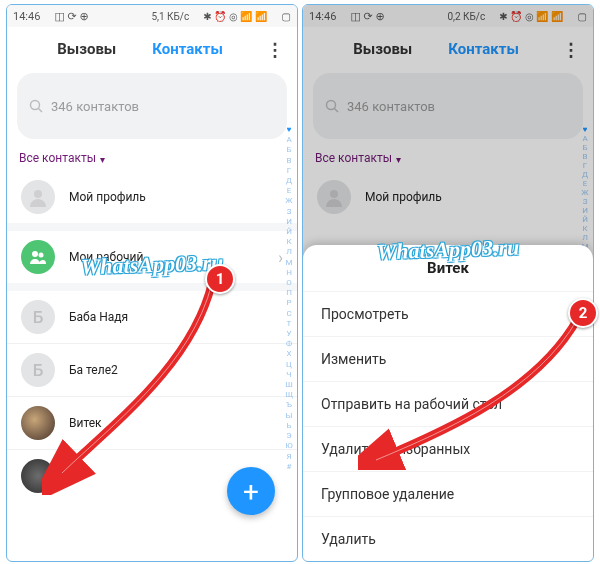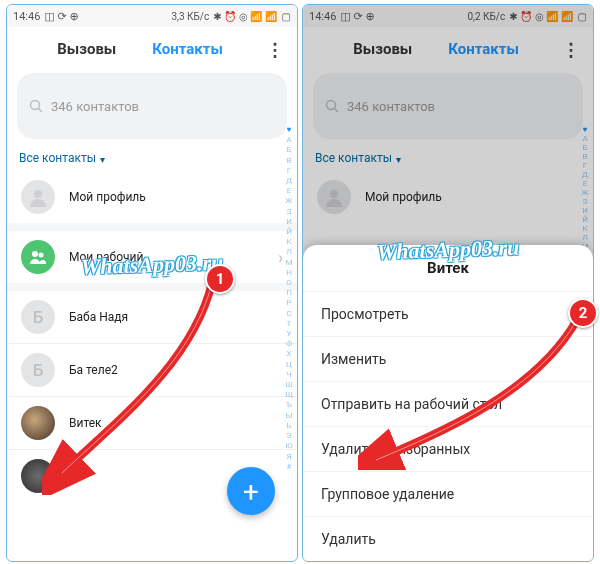--- a/index.html
+++ b/index.html
@@ -3,33 +3,33 @@
 <meta charset="utf-8">
 <style>
   html,body{margin:0;padding:0;font-family:Roboto,Arial,sans-serif;background:#fff}
   .stage{width:600px;height:564px;position:relative;background:#fff}
   .phone{position:absolute;top:4px;width:290px;height:556px;border:1px solid #6fb6e6;border-radius:6px;overflow:hidden;background:#fff}
   .phone.left{left:6px}
   .phone.right{left:302px}
   .dim{position:absolute;inset:0;background:rgba(0,0,0,.18)}
   
   .status{height:22px;background:#f7f7f7;display:flex;align-items:center;justify-content:space-between;padding:0 6px;font-size:11px;color:#555}
-  .status .l,.status .r{display:flex;gap:4px;align-items:center}
+  .status .l,.status .r{display:flex;gap:14px;align-items:center}
   .status .r span{font-size:10px}
   
   .tabs{height:44px;display:flex;align-items:center;padding:0 10px}
   .tab{flex:0 0 auto;padding:0 18px;font-size:15px;font-weight:700;color:#333}
   .tab.active{color:#1e95ff}
   .tabs .spacer{flex:1}
   .more{width:24px;text-align:center;color:#444;font-size:18px;font-weight:700}
   
   .search{margin:2px 10px 6px;height:34px;background:#f1f2f4;border-radius:17px;display:flex;align-items:center;padding:16px 12px;color:#9a9a9a;font-size:13px}
   .search .sicon{margin-right:8px;opacity:.6}
   
-  .filter{display:flex;align-items:flex-end;padding:6px 12px;font-size:12px;color:#0369a1}
+  .filter{display:flex;align-items:flex-end;padding:6px 12px;font-size:12px;color:#701a75}
   .filter .chev{font-size:10px;margin-left:4px}
   
   .row{display:flex;align-items:center;height:52px;padding:0 14px;border-top:1px solid #f0f0f0;background:#fff}
   .row.first{border-top:none}
   .row .av{width:34px;height:34px;border-radius:50%;background:#e3e4e6;margin-right:14px;flex:0 0 auto;display:flex;align-items:center;justify-content:center;color:#bfbfbf;font-size:17px;font-weight:500}
   .row .av.green{background:#4ec573;color:#fff}
   .row .av.photo1{background:radial-gradient(circle at 40% 40%,#c7a679,#7a604a 60%,#3d3427)}
   .row .av.photo2{background:radial-gradient(circle at 50% 50%,#6d6d6d,#2c2c2c)}
   .row .name{font-size:12px;color:#222;flex:1}
   .row .goto{color:#bbb}
@@ -57,21 +57,21 @@
 
 <div class="stage">
 
   <div class="phone left">
     <div class="status">
       <div class="l">
           <span>14:46</span>
           <span>◫ ⟳ ⊕</span>
         </div>
       <div class="r">
-          <span>3,3 КБ/с</span>
+          <span>5,1 КБ/с</span>
           <span>✱ ⏰ ◎ 📶 📶</span>
           <span>▢</span>
         </div>
     </div>
     <div class="tabs">
       <div class="spacer"></div>
       <div class="tab">Вызовы</div>
       <div class="tab active">Контакты</div>
       <div class="spacer"></div>
       <div class="more">⋮</div>

